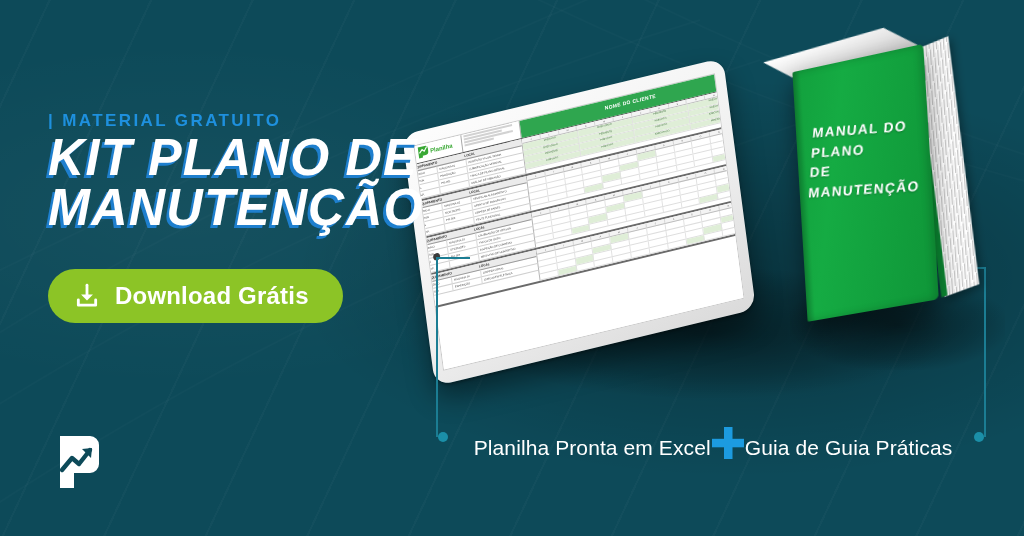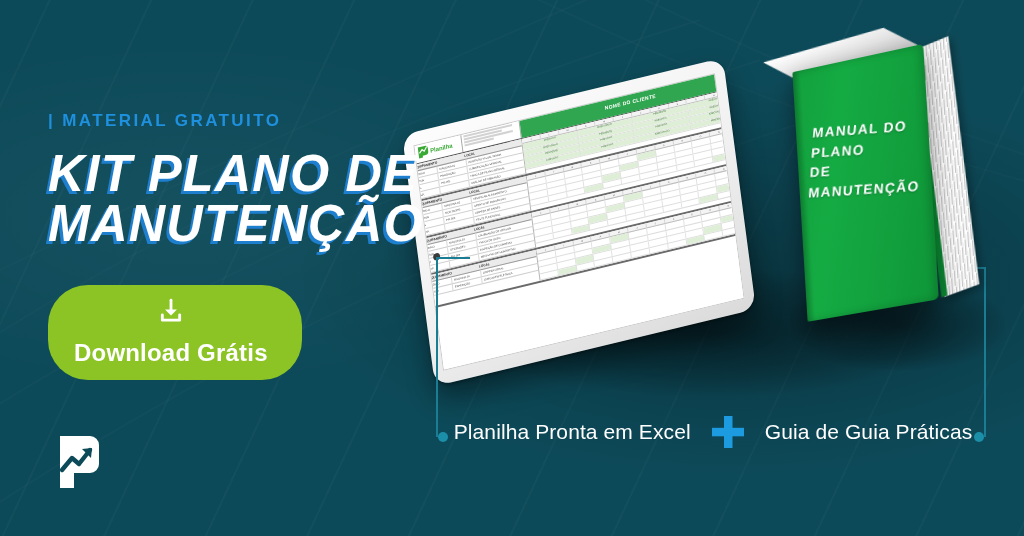--- a/index.html
+++ b/index.html
@@ -57,21 +57,21 @@
     top: 112px;
     width: 400px;
     z-index: 6;
   }
   .eyebrow {
     color: #1e90de;
     font-size: 17px;
     font-weight: bold;
     letter-spacing: 2.4px;
     line-height: 1;
-    margin-bottom: 20px;
+    margin-bottom: 4px;
     white-space: nowrap;
   }
   .headline {
     font-size: 52px;
     font-weight: bold;
     font-style: italic;
     color: #ffffff;
     line-height: 0.96;
     letter-spacing: 1.2px;
     text-shadow: -3px 3px 0 #1e7fce;
@@ -84,21 +84,20 @@
   .cta-button {
     display: inline-flex;
     align-items: center;
     gap: 15px;
     margin-top: 36px;
     padding: 13px 34px 13px 26px;
     background: #8cc426;
     border: none;
     border-radius: 40px;
     cursor: pointer;
-    flex-direction: column;
   }
   .cta-label {
     color: #ffffff;
     font-size: 24px;
     font-weight: bold;
     letter-spacing: 0.2px;
     white-space: nowrap;
   }
   .dl-icon { display: block; width: 26px; height: 26px; }
 
@@ -117,27 +116,26 @@
     position: absolute;
     inset: 0;
     z-index: 4;
     pointer-events: none;
   }
 
   
   .caption-row {
     position: absolute;
     left: 448px;
-    top: 413px;
+    top: 422px;
     width: 530px;
     height: 38px;
     display: flex;
-    align-items: center;
+    align-items: flex-end;
     justify-content: center;
-    gap: 20px;
     z-index: 7;
   }
   .caption-text {
     color: #ffffff;
     font-size: 21px;
     letter-spacing: 0.1px;
     white-space: nowrap;
   }
   .plus-icon { width: 34px; height: 34px; flex: none; display: block; }
 

